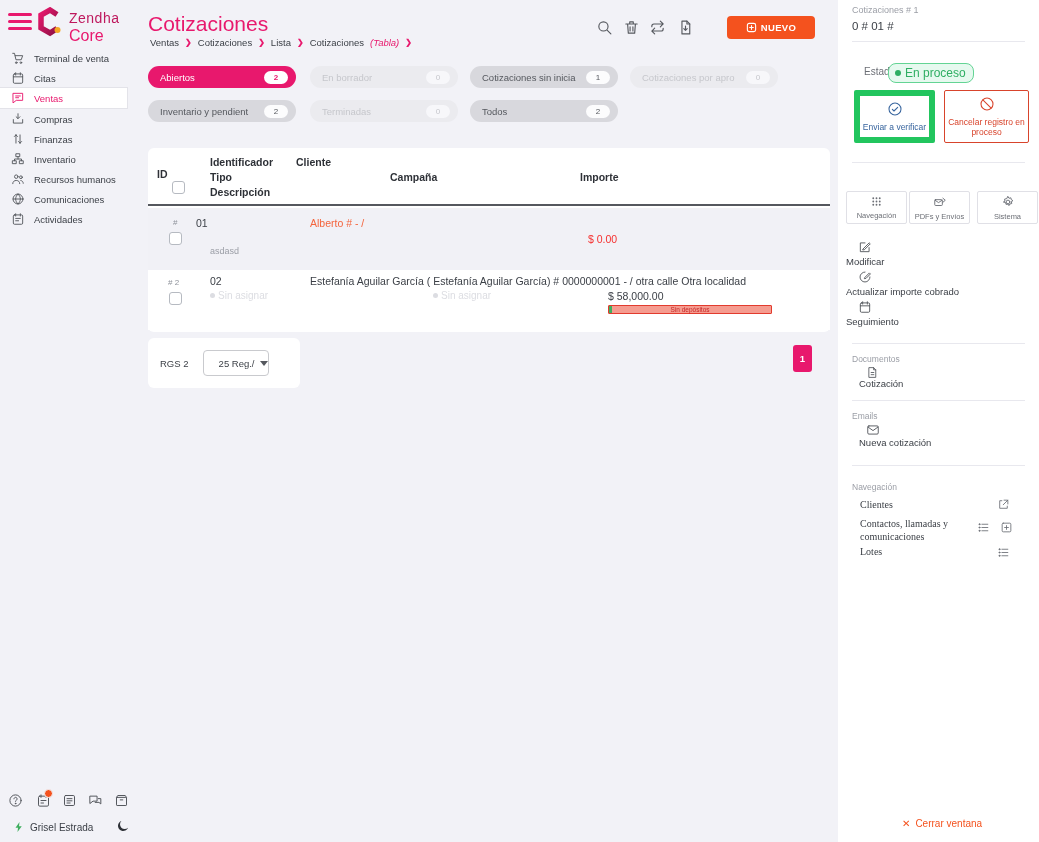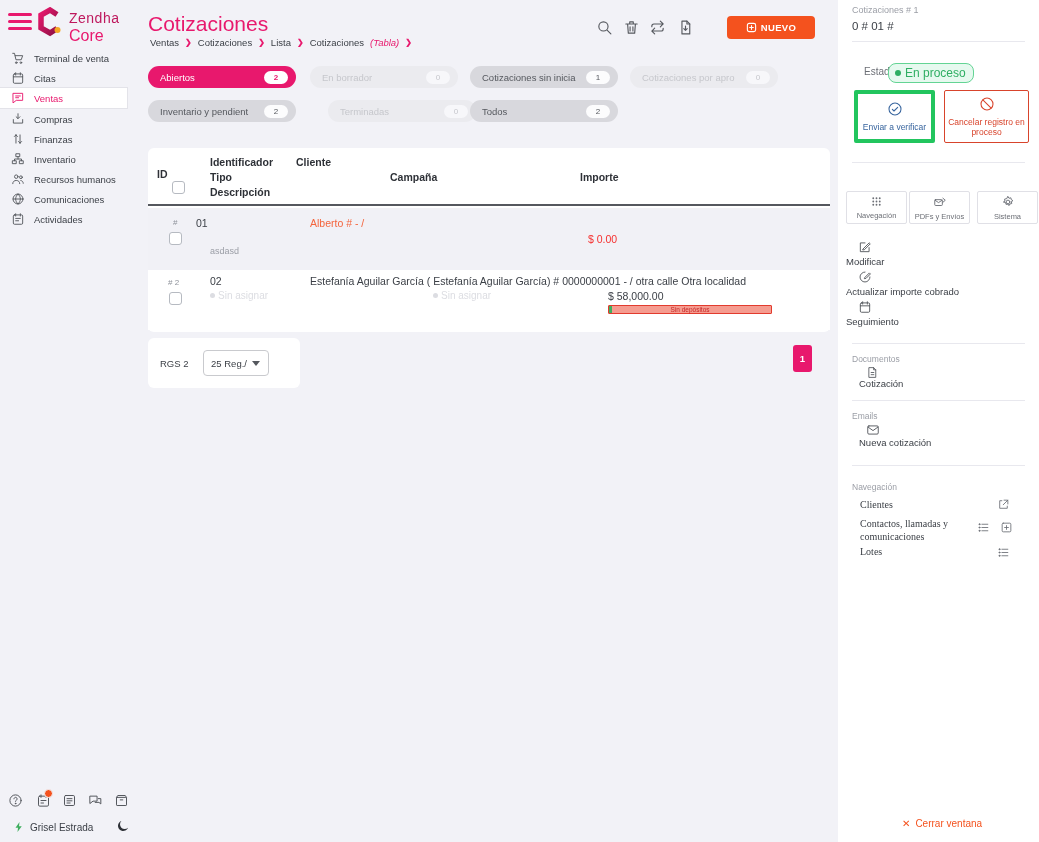--- a/index.html
+++ b/index.html
@@ -50,31 +50,31 @@
   .row-label { font-size:8px; color:#8e929a; }
   .muted-light { color:#dcdde2; font-size:10px; display:flex; align-items:center; gap:3px; }
   .muted-light .dot { width:5px; height:5px; border-radius:50%; background:#dcdde2; }
   .cell-text { font-size:10.5px; }
   #deposit-bar { width:164px; height:9px; background:#f59c90; border:1px solid #e23b2e; border-radius:1px; position:relative; }
   #deposit-bar .fill { position:absolute; left:0; top:0; bottom:0; width:3px; background:#3fae5f; }
   #deposit-bar .lbl { position:absolute; left:0; right:0; top:0; text-align:center; font-size:6.5px; line-height:8px; color:#c62828; }
 
   
   #pag-card { left:148px; top:338px; width:152px; height:50px; background:#fff; border-radius:6px; display:flex; align-items:center; padding:0 12px; gap:14px; }
-  #per-page { width:66px; height:26px; border:1px solid #c9cace; border-radius:4px; background:#fff; display:flex; align-items:center; justify-content:center; gap:5px; font-size:9.5px; color:#3c4047; cursor:pointer; }
+  #per-page { width:66px; height:26px; border:1px solid #c9cace; border-radius:4px; background:#fff; display:flex; align-items:center; justify-content:flex-end; gap:5px; font-size:9.5px; color:#3c4047; cursor:pointer; }
   #per-page .caret { width:0; height:0; border-left:4px solid transparent; border-right:4px solid transparent; border-top:5px solid #55585e; }
   #page-btn { left:793px; top:345px; width:19px; height:27px; background:#e8186d; color:#fff; border:none; border-radius:3px; font-size:9.5px; font-weight:bold; cursor:pointer; }
 
   
   #rpanel { left:838px; top:0; width:201px; height:842px; background:#fff; }
   .rp { position:absolute; }
   .rp-hr { left:14px; width:173px; border:none; border-top:1px solid #e8e8ee; }
   .sec-label { font-size:8.5px; color:#9b9ea6; }
   .outline-btn { position:absolute; width:81px; height:53px; background:#fff; border-radius:2px; display:flex; flex-direction:column; align-items:center; justify-content:center; gap:5px; font-size:8.5px; text-align:center; cursor:pointer; font-family:inherit; line-height:1.2; }
-  #btn-verify { left:16px; top:90px; border:4px solid #22c55e; color:#38659e; }
+  #btn-verify { left:16px; top:90px; border:6px solid #22c55e; color:#38659e; }
   #btn-cancel { left:106px; top:90px; border:1px solid #d8442c; color:#d8442c; width:85px; }
   .rtab { position:absolute; top:191px; width:61px; height:33px; background:#fff; border:1px solid #e0e0e6; border-radius:2px; display:flex; flex-direction:column; align-items:center; justify-content:center; gap:3px; font-size:7.5px; color:#6c6f76; cursor:pointer; }
   .qa-icon { width:14px; height:14px; color:#55585e; }
   .qa-label { font-size:9.5px; color:#3c4047; cursor:pointer; }
   .nav-row-label { font-size:10px; color:#3c4047; cursor:pointer; line-height:1.25;font-family:Liberation Serif, serif; }
   .nav-ic { width:13px; height:13px; color:#6c6f76; cursor:pointer; }
 
   
   .ficon { width:15px; height:15px; color:#55585e; cursor:pointer; }
   #cal-badge { position:absolute; left:44px; top:789px; width:9px; height:9px; border-radius:50%; background:#f4521e; border:1.5px solid #f2f2f7; }
@@ -255,21 +255,21 @@
       <span class="badge">1</span>
   </div>
   <div class="abs pill disabled" style="left:630px;top:66px;width:148px">
     <span>Cotizaciones por apro</span>
       <span class="badge">0</span>
   </div>
   <div class="abs pill normal" style="left:148px;top:100px;width:148px">
     <span>Inventario y pendient</span>
       <span class="badge">2</span>
   </div>
-  <div class="abs pill disabled" style="left:328px;top:100px;width:148px">
+  <div class="abs pill disabled" style="left:310px;top:100px;width:148px">
     <span>Terminadas</span>
       <span class="badge">0</span>
   </div>
   <div class="abs pill normal" style="left:470px;top:100px;width:148px">
     <span>Todos</span>
       <span class="badge">2</span>
   </div>
 
   <div class="abs" id="table-card">
     <div id="thead">

